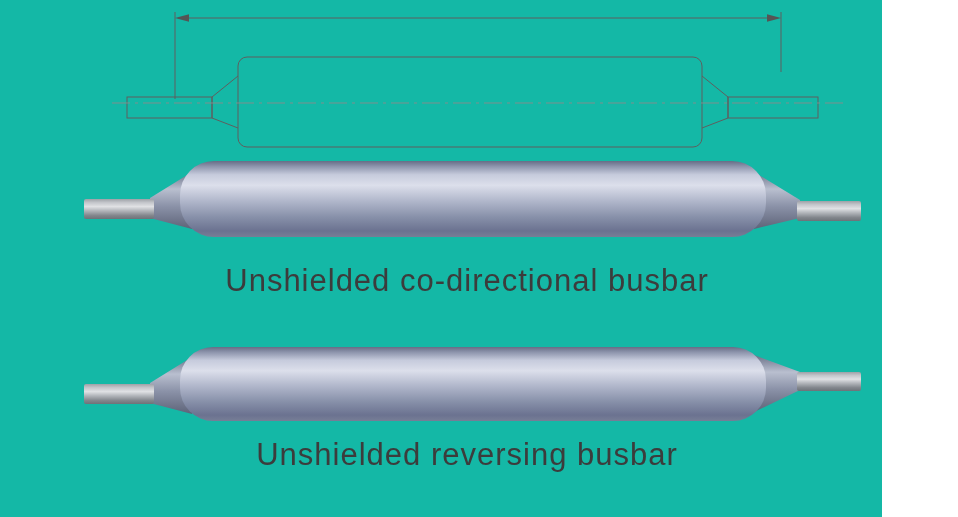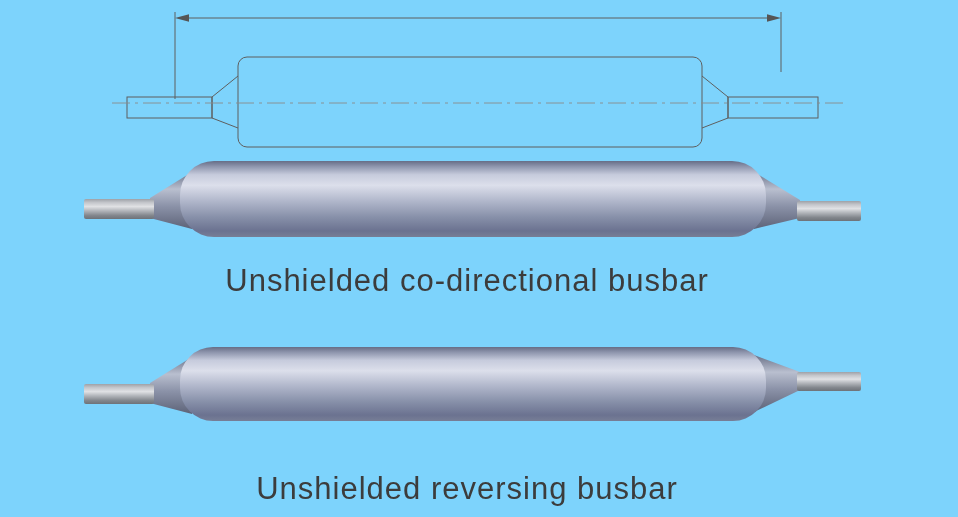--- a/index.html
+++ b/index.html
@@ -1,16 +1,16 @@
 <!DOCTYPE html>
 <html><head>
 <meta charset="utf-8">
 <style>
   html,body{margin:0;padding:0;background:#ffffff;}
-  .canvas{position:relative;width:958px;height:517px;background:#7dd3fc;overflow:hidden;
+  .canvas{position:relative;width:882px;height:517px;background:#14b8a6;overflow:hidden;
           font-family:"Liberation Sans",sans-serif;}
   .scene{position:absolute;left:0;top:0;}
   .label{position:absolute;left:0;width:934px;text-align:center;
          font:400 31px/38px "Liberation Sans",sans-serif;
          color:#3c3c3c;letter-spacing:1px;}
 </style>
 </head>
 <body>
 
 <div class="canvas">
@@ -70,15 +70,15 @@
       <polygon points="192,357 150,383 150,403 192,414" fill="url(#coneGrad)"></polygon>
       <rect x="84" y="384" width="70" height="20" rx="2" fill="url(#tabGrad)"></rect>
       <polygon points="754,355 800,372 800,390 754,412" fill="url(#coneGrad)"></polygon>
       <rect x="797" y="372" width="64" height="19" rx="2" fill="url(#tabGrad)"></rect>
       <rect x="180" y="347" width="586" height="74" rx="33" fill="url(#bodyGrad)"></rect>
     </g>
   </svg>
 
   <div class="label" style="top:262px">Unshielded co-directional busbar</div>
 
-  <div class="label" style="top:470px">Unshielded reversing busbar</div>
+  <div class="label" style="top:436px">Unshielded reversing busbar</div>
 
 </div>
 
 </body></html>

